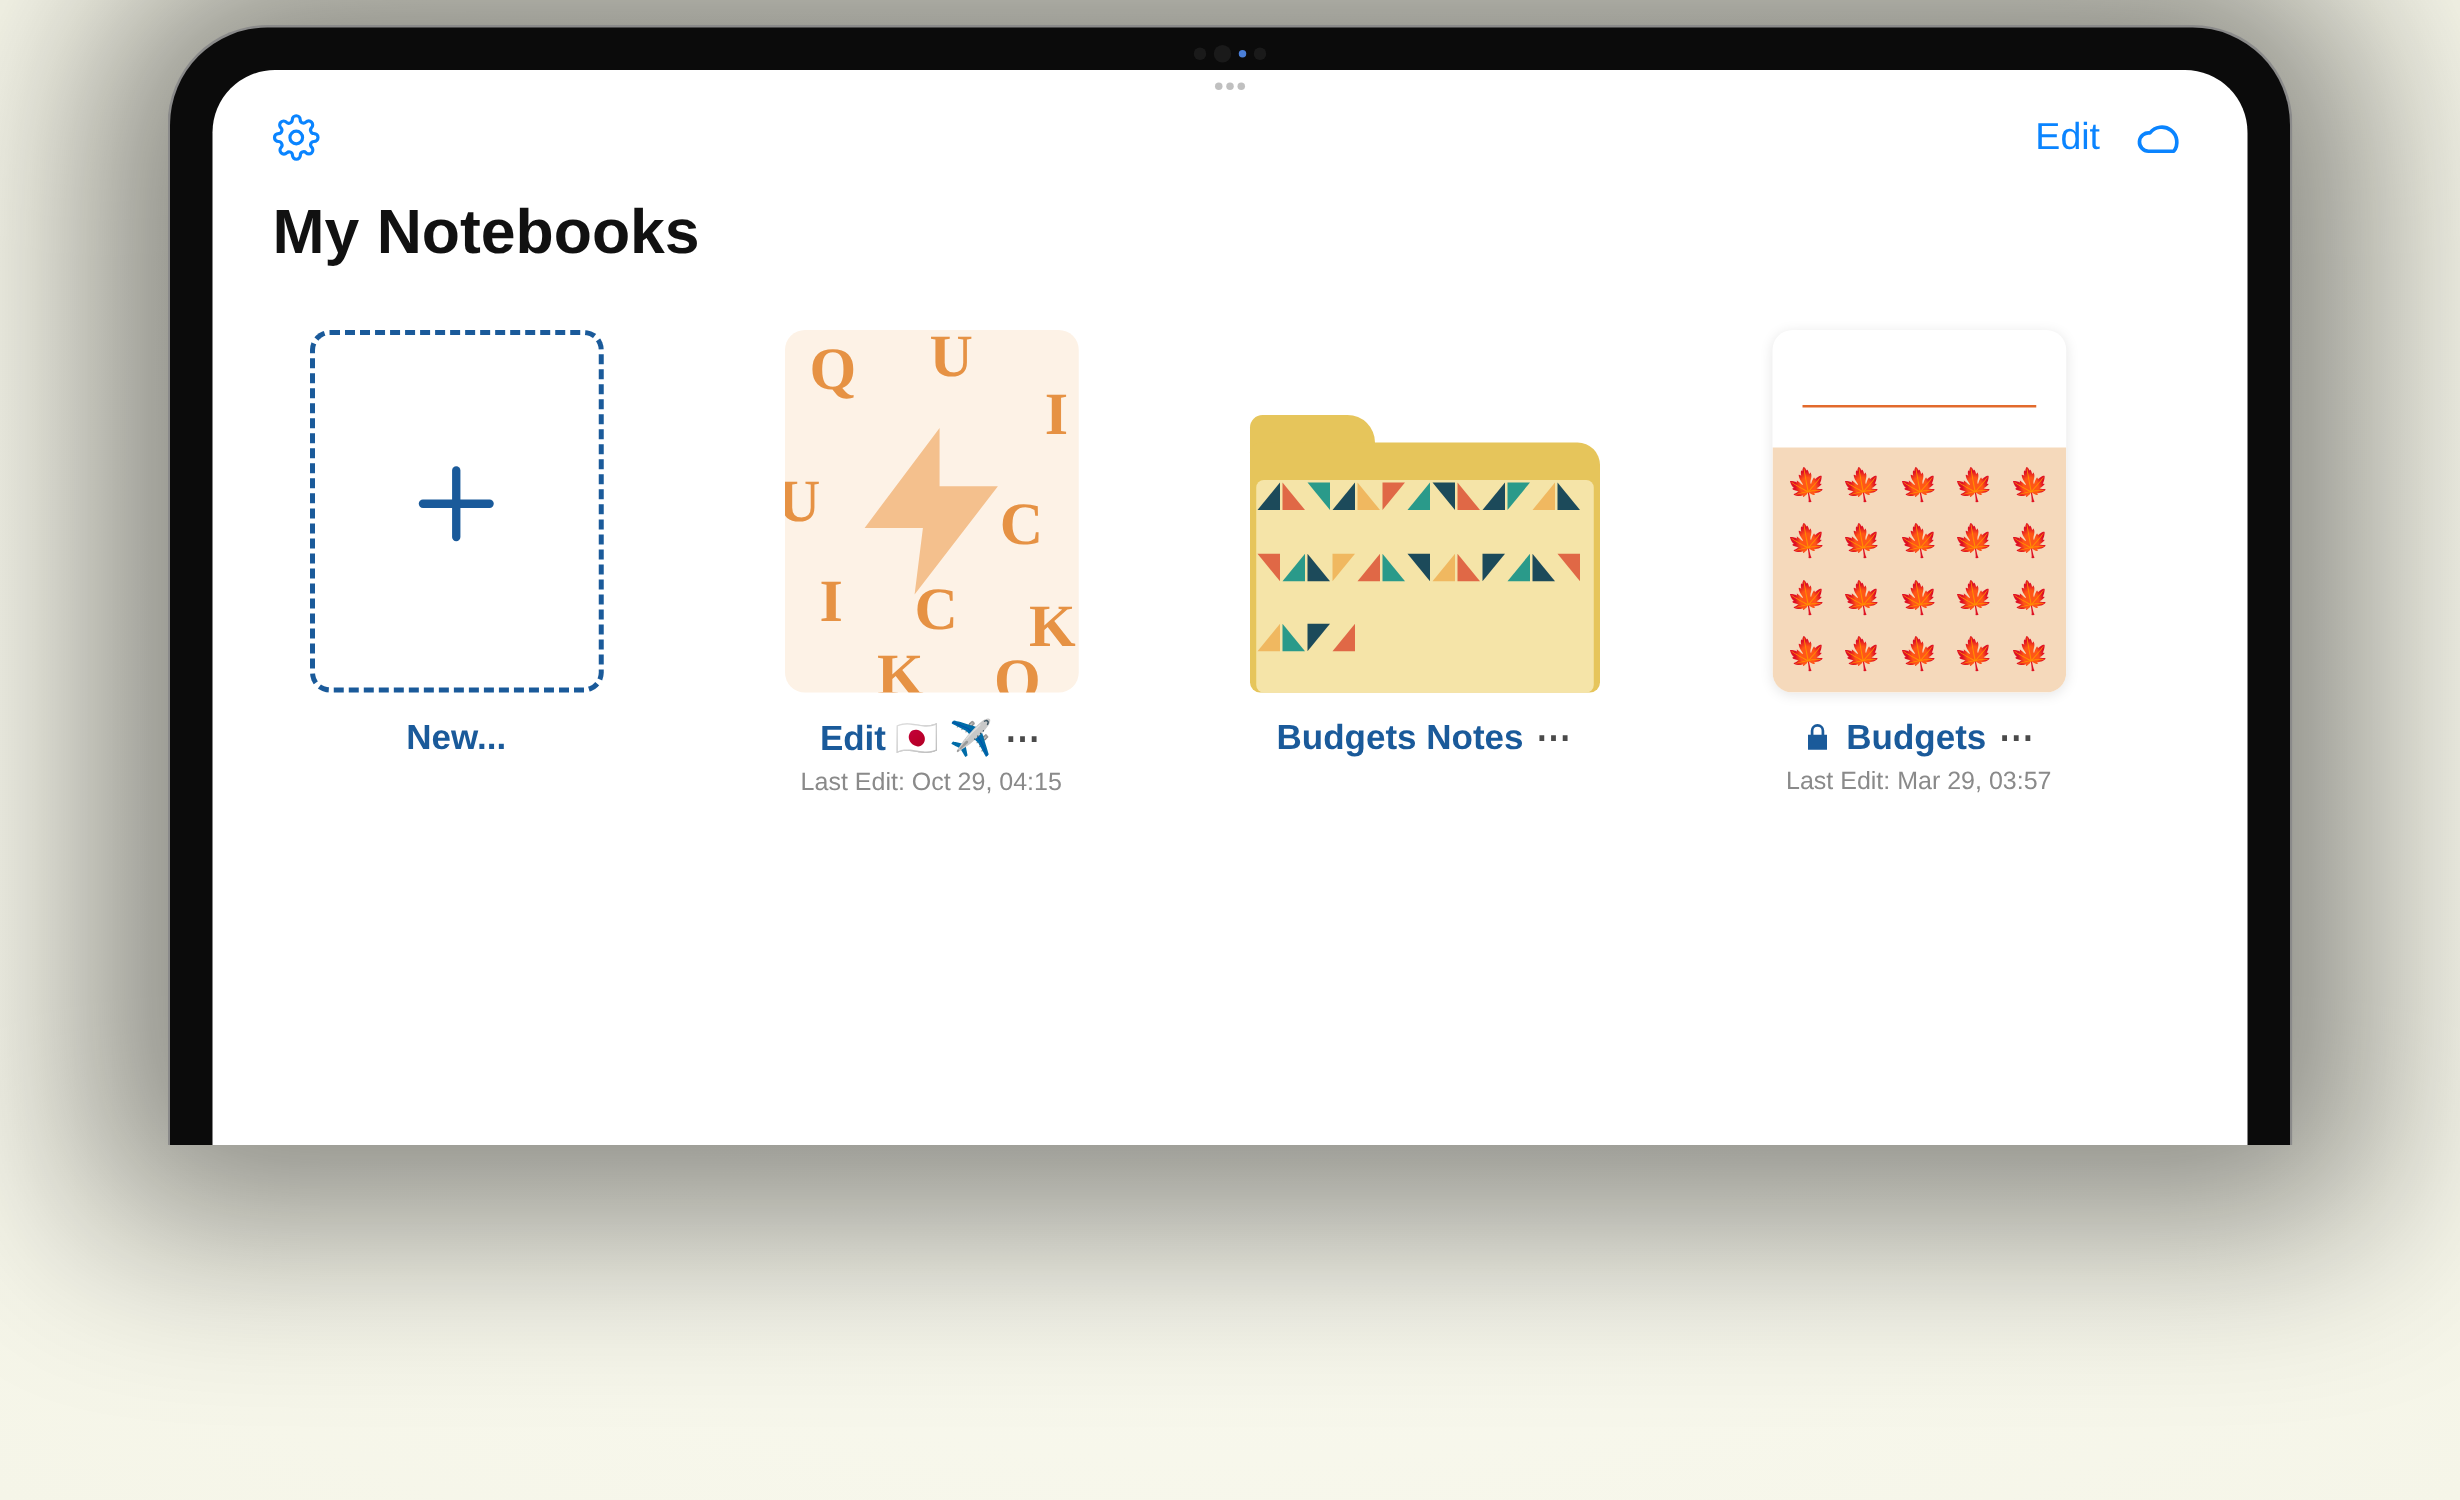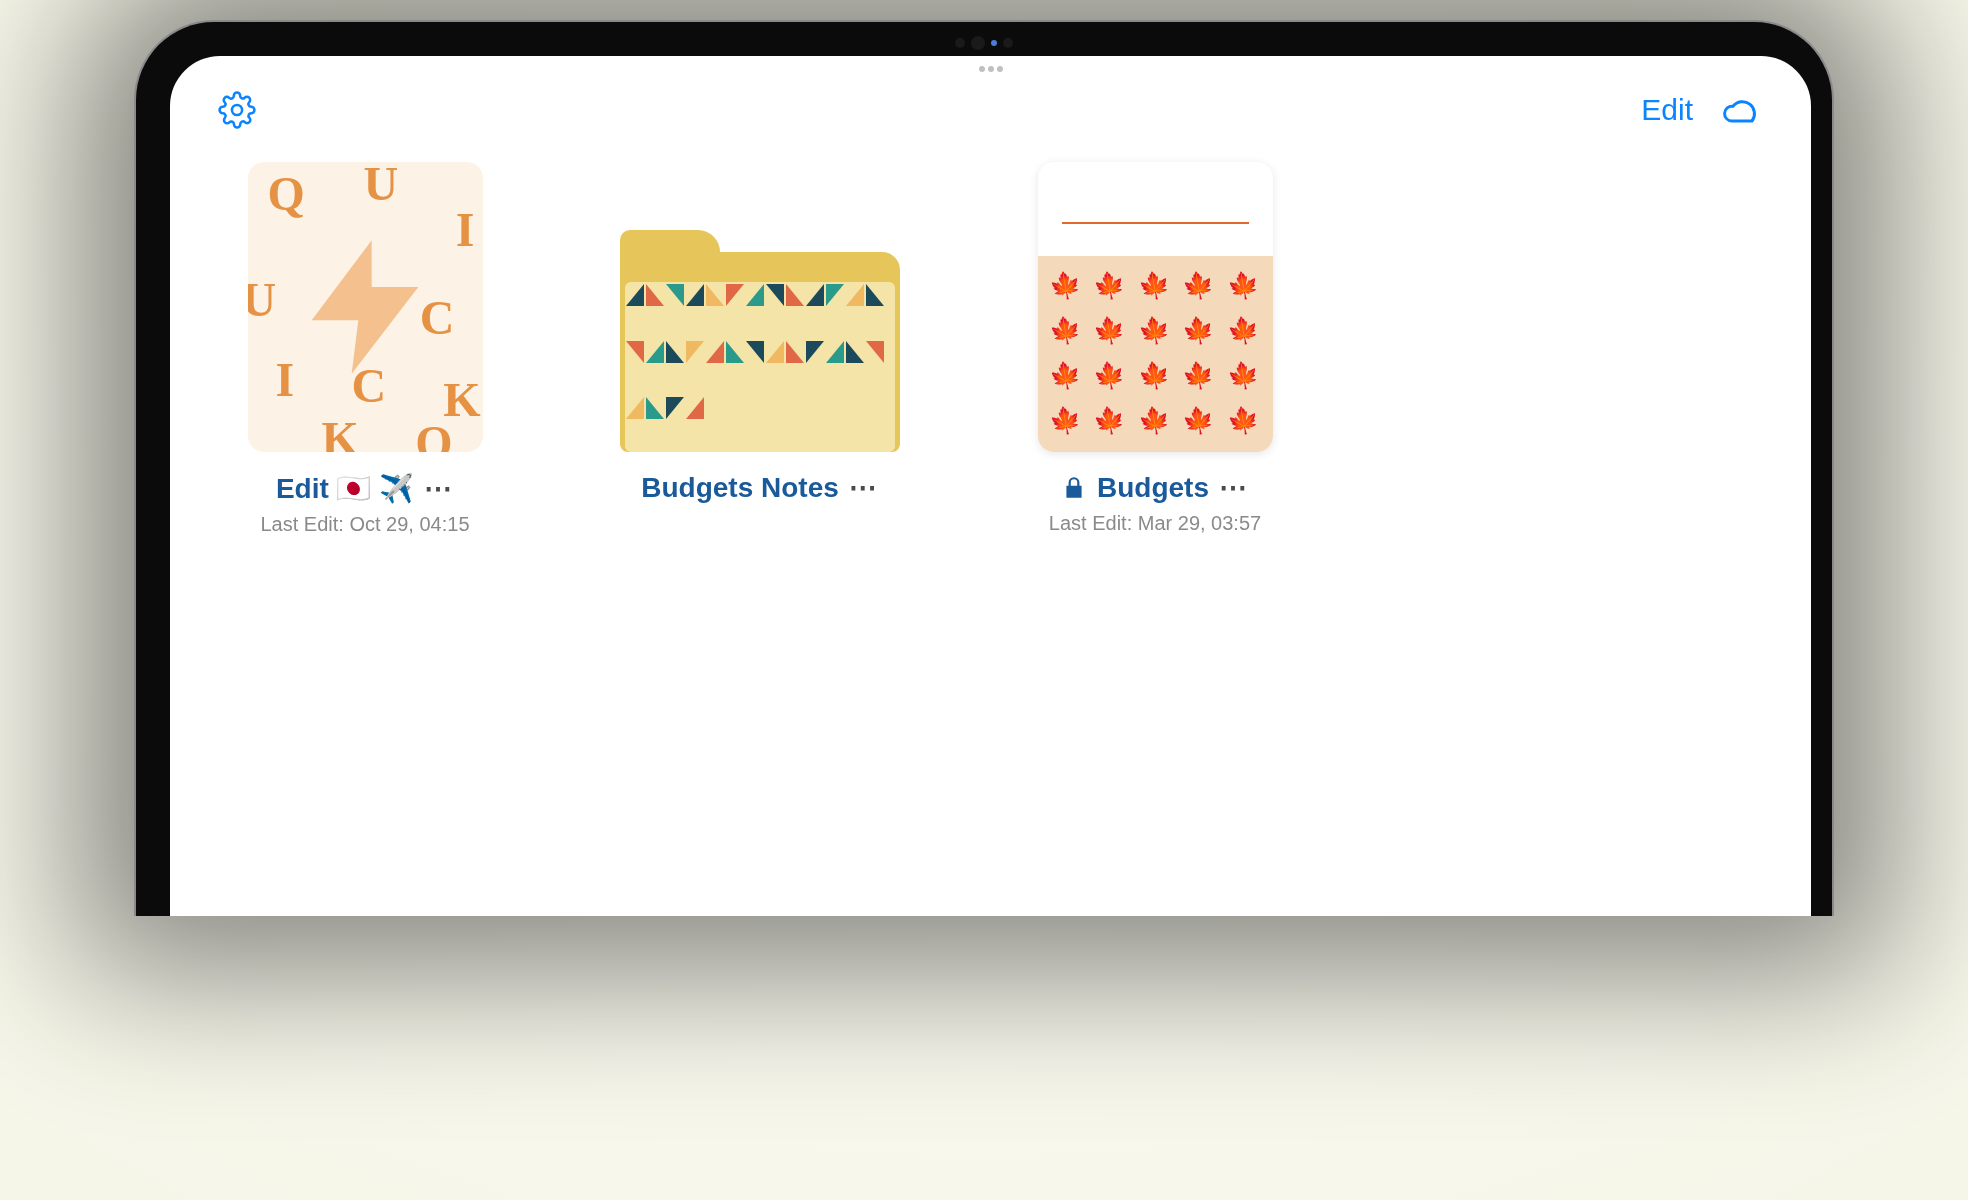--- a/index.html
+++ b/index.html
@@ -10,21 +10,21 @@
   align-items: flex-start;
   justify-content: center;
   min-height: 100vh;
   padding-top: 20px;
   overflow: hidden;
 }
 .tablet-frame {
   width: 1700px;
   background: #0b0b0b;
   border-radius: 80px 80px 0 0;
-  padding: 34px 21px 0 34px;
+  padding: 34px 34px 0 34px;
   box-shadow: 0 0 150px 60px rgba(0,0,0,0.45);
   position: relative;
   border-top: 2px solid #8a8a8a;
   border-left: 2px solid #8a8a8a;
   border-right: 2px solid #8a8a8a;
 }
 .tablet-notch {
   position: absolute;
   top: 14px;
   left: 50%;
@@ -158,23 +158,37 @@
       <div class="toolbar-right">
         <span class="edit-link">Edit</span>
         <span class="icon-btn">
           <svg width="44" height="44" viewBox="0 0 24 24" fill="none" stroke="#0a84ff" stroke-width="1.6" stroke-linecap="round" stroke-linejoin="round">
             <path d="M18 18H7a4 4 0 1 1 .6-7.96A5.5 5.5 0 1 1 18 18z"></path>
           </svg>
         </span>
       </div>
     </div>
 
+    <h1 class="page-title">My Notebooks</h1>
 
     <div class="grid">
 
+      <div class="card">
+        <div class="cover new">
+          <span class="plus-sign">
+            <svg width="80" height="80" viewBox="0 0 24 24" fill="none" stroke="#1a5a9a" stroke-width="2" stroke-linecap="round">
+                <line x1="12" y1="4" x2="12" y2="20"></line>
+                <line x1="4" y1="12" x2="20" y2="12"></line>
+              </svg>
+          </span>
+        </div>
+        <div class="card-title-row">
+          <span class="card-title">New...</span>
+        </div>
+      </div>
 
       <div class="card">
         <div class="cover japan">
           <svg class="japan-bolt" width="160" height="220" viewBox="0 0 24 24" fill="#f4c08d">
               <path d="M13 2 L4 14 L11 14 L10 22 L20 9 L13 9 Z"></path>
             </svg>
           <div class="japan-letters">
             <span class="jl" style="top:4px;left:20px">Q</span>
             <span class="jl" style="top:-6px;left:116px">U</span>
             <span class="jl" style="top:40px;right:8px">I</span>

